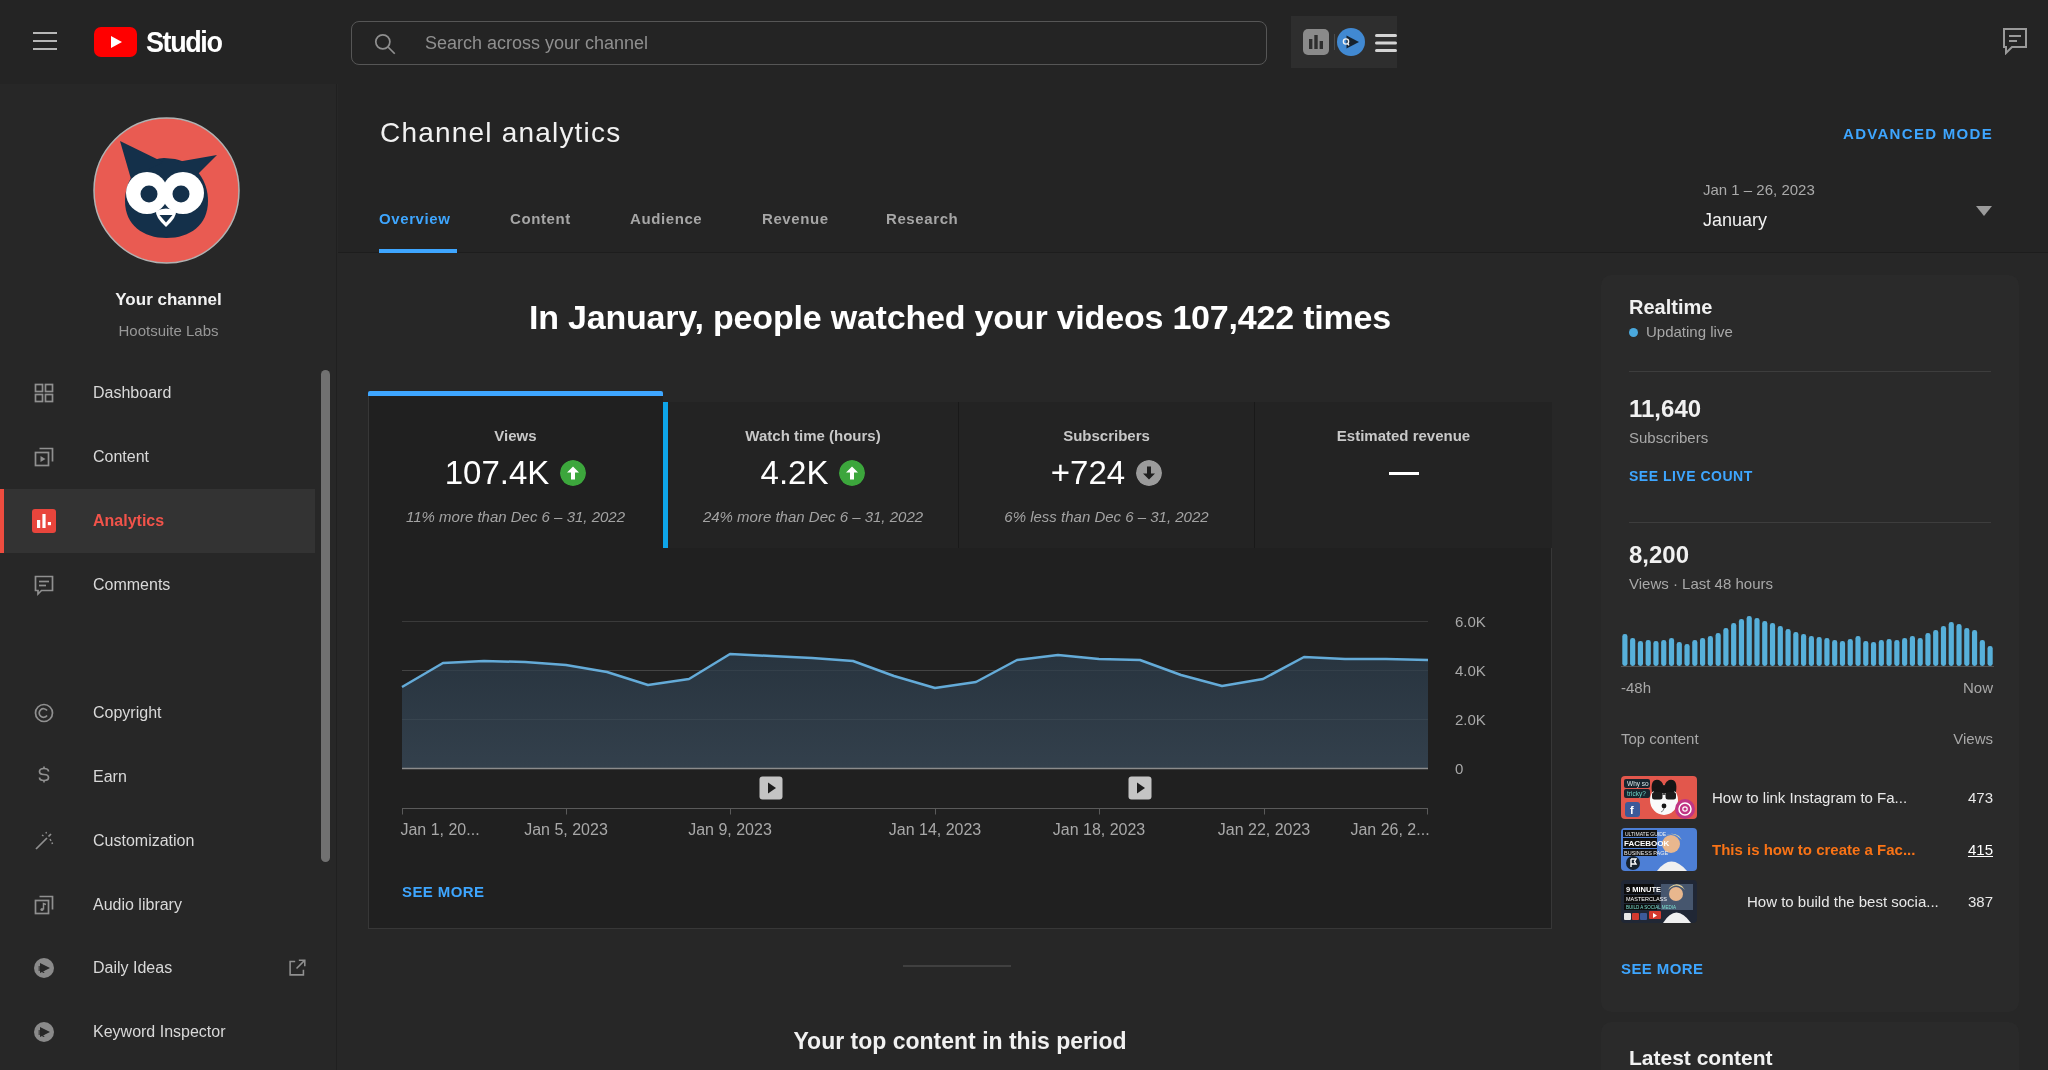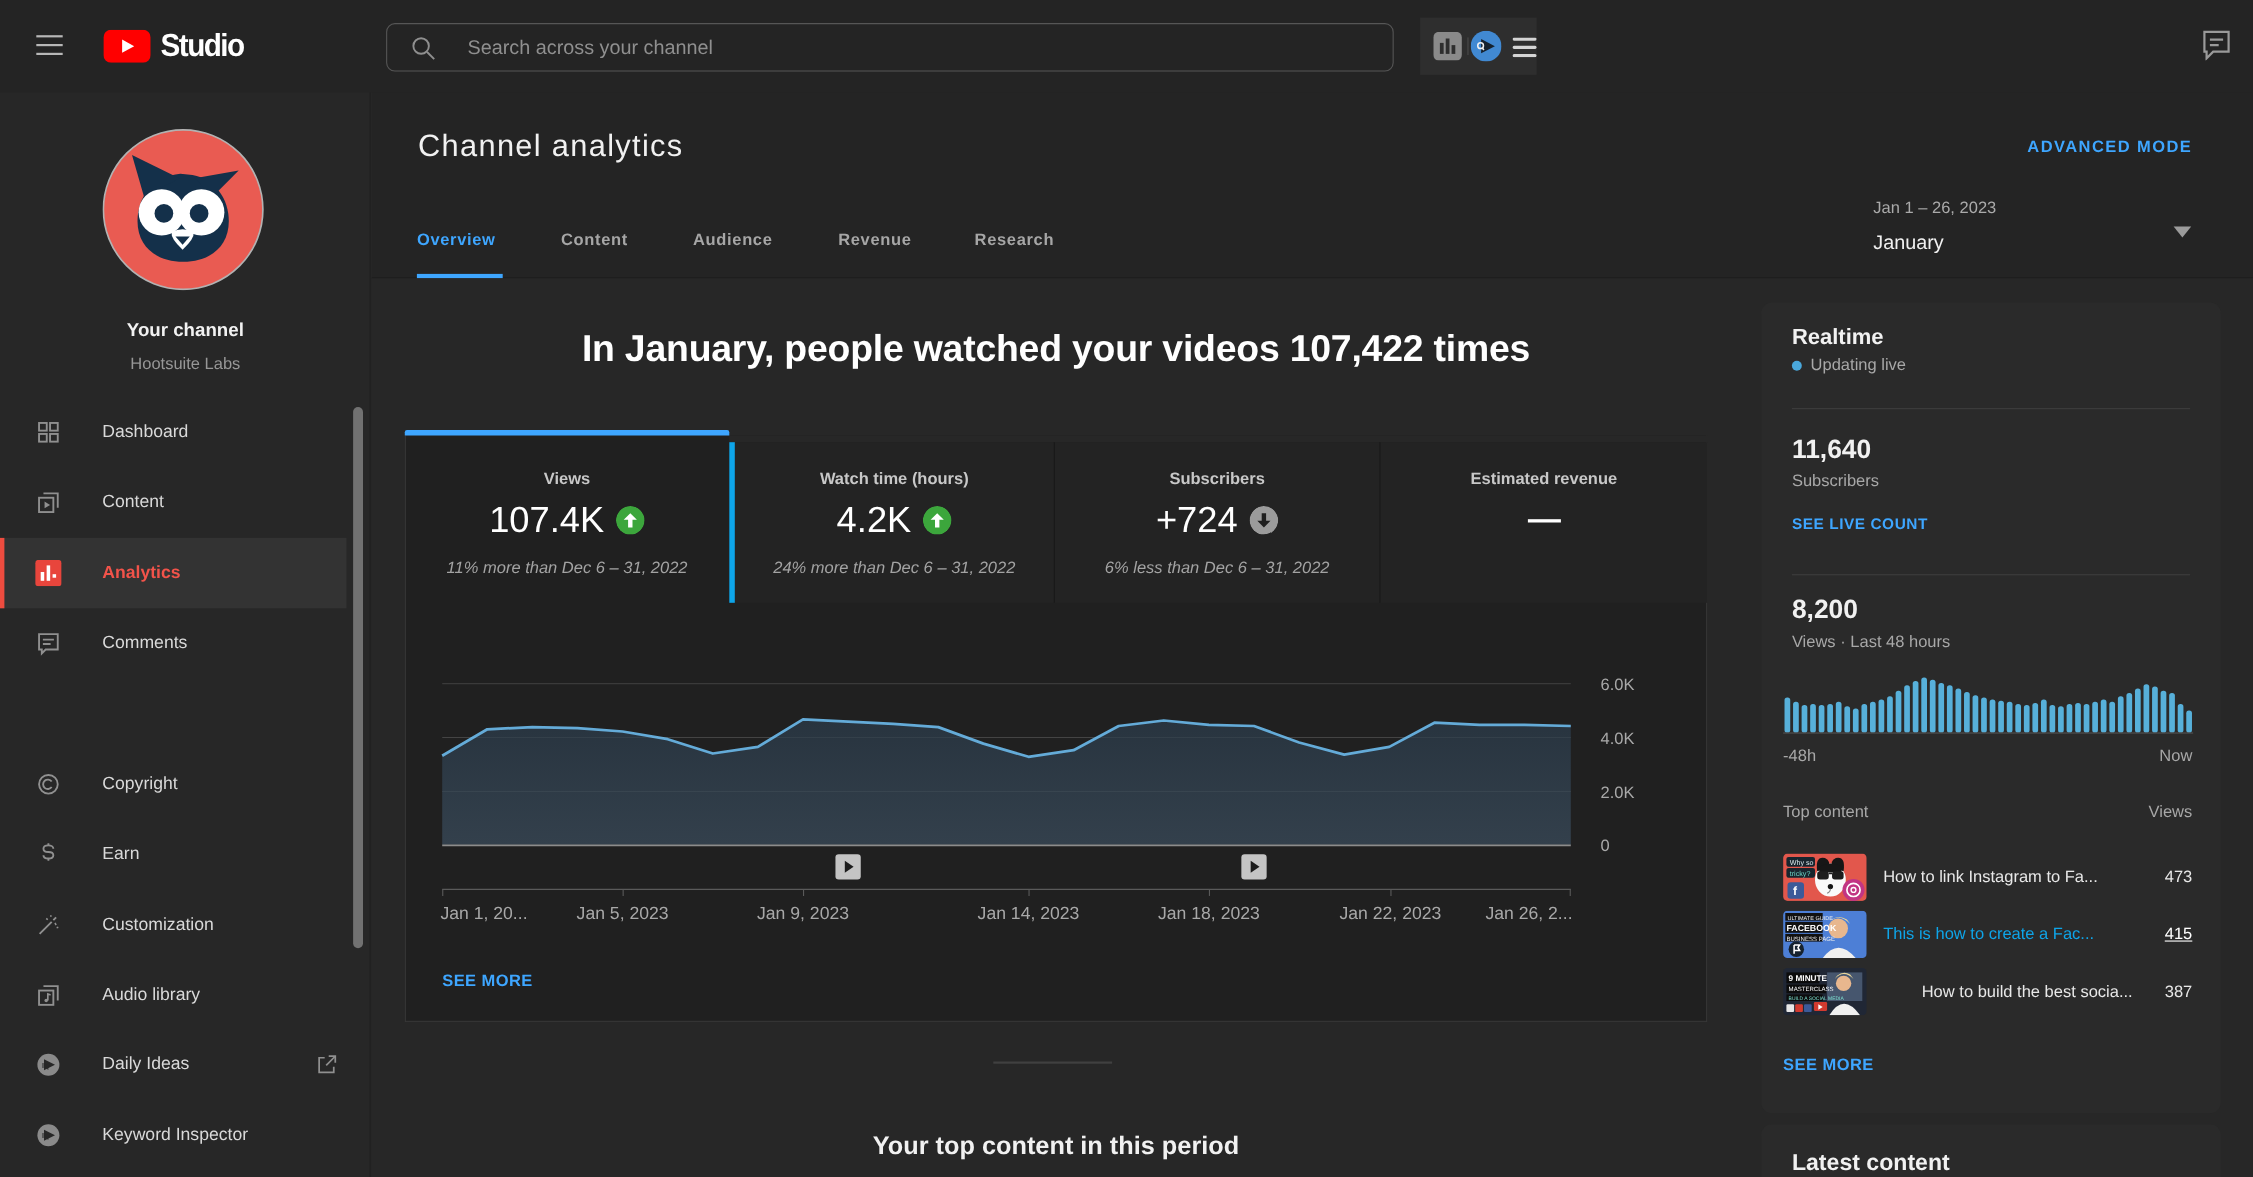--- a/index.html
+++ b/index.html
@@ -441,21 +441,21 @@
     <path d="M36 43 Q50 24 66 43 Z" fill="#f0f0f0"></path>
     <rect x="2" y="2" width="34" height="7" fill="#111"></rect>
     <text x="4" y="8" font-size="5" fill="#eee">ULTIMATE GUIDE</text>
     <rect x="2" y="10" width="34" height="10" fill="#111"></rect>
     <text x="3" y="18" font-size="8" fill="#fff" font-weight="bold">FACEBOOK</text>
     <rect x="2" y="21" width="34" height="7" fill="#111"></rect>
     <text x="3" y="27" font-size="5.5" fill="#eee">BUSINESS PAGE</text>
     <circle cx="12" cy="35" r="7" fill="#16222e"></circle>
     <path d="M10 31 v8 M10 31 h5 l-1.5 2.5 1.5 2.5 h-5" stroke="#fff" stroke-width="1.4" fill="none"></path>
   </svg>
-  <div style="position:absolute;left:111px;top:566px;color:#0ea5e9;font-size:15px;">This is how to create a Fac...</div>
+  <div style="position:absolute;left:111px;top:566px;color:#f97316;font-size:15px;font-weight:bold;">This is how to create a Fac...</div>
   <div style="position:absolute;right:26px;top:566px;color:#ffffff;font-size:15px;text-decoration:underline;">415</div>
 
   <svg style="position:absolute;left:20px;top:605px;border-radius:4px;" width="76" height="43" viewBox="0 0 76 43">
     <rect width="76" height="43" fill="#202735"></rect>
     <rect x="40" y="4" width="32" height="26" fill="#46566e"></rect>
     <circle cx="55" cy="14" r="7" fill="#e8b78e"></circle>
     <path d="M47 10 Q55 1 64 10 L61 6 Q55 2 49 7 Z" fill="#e8d59a"></path>
     <path d="M42 43 Q55 22 70 43 Z" fill="#f0f0f0"></path>
     <rect x="3" y="4" width="30" height="10" fill="#0c0c0c"></rect>
     <text x="5" y="12" font-size="7.5" fill="#fff" font-weight="bold">9 MINUTE</text>

